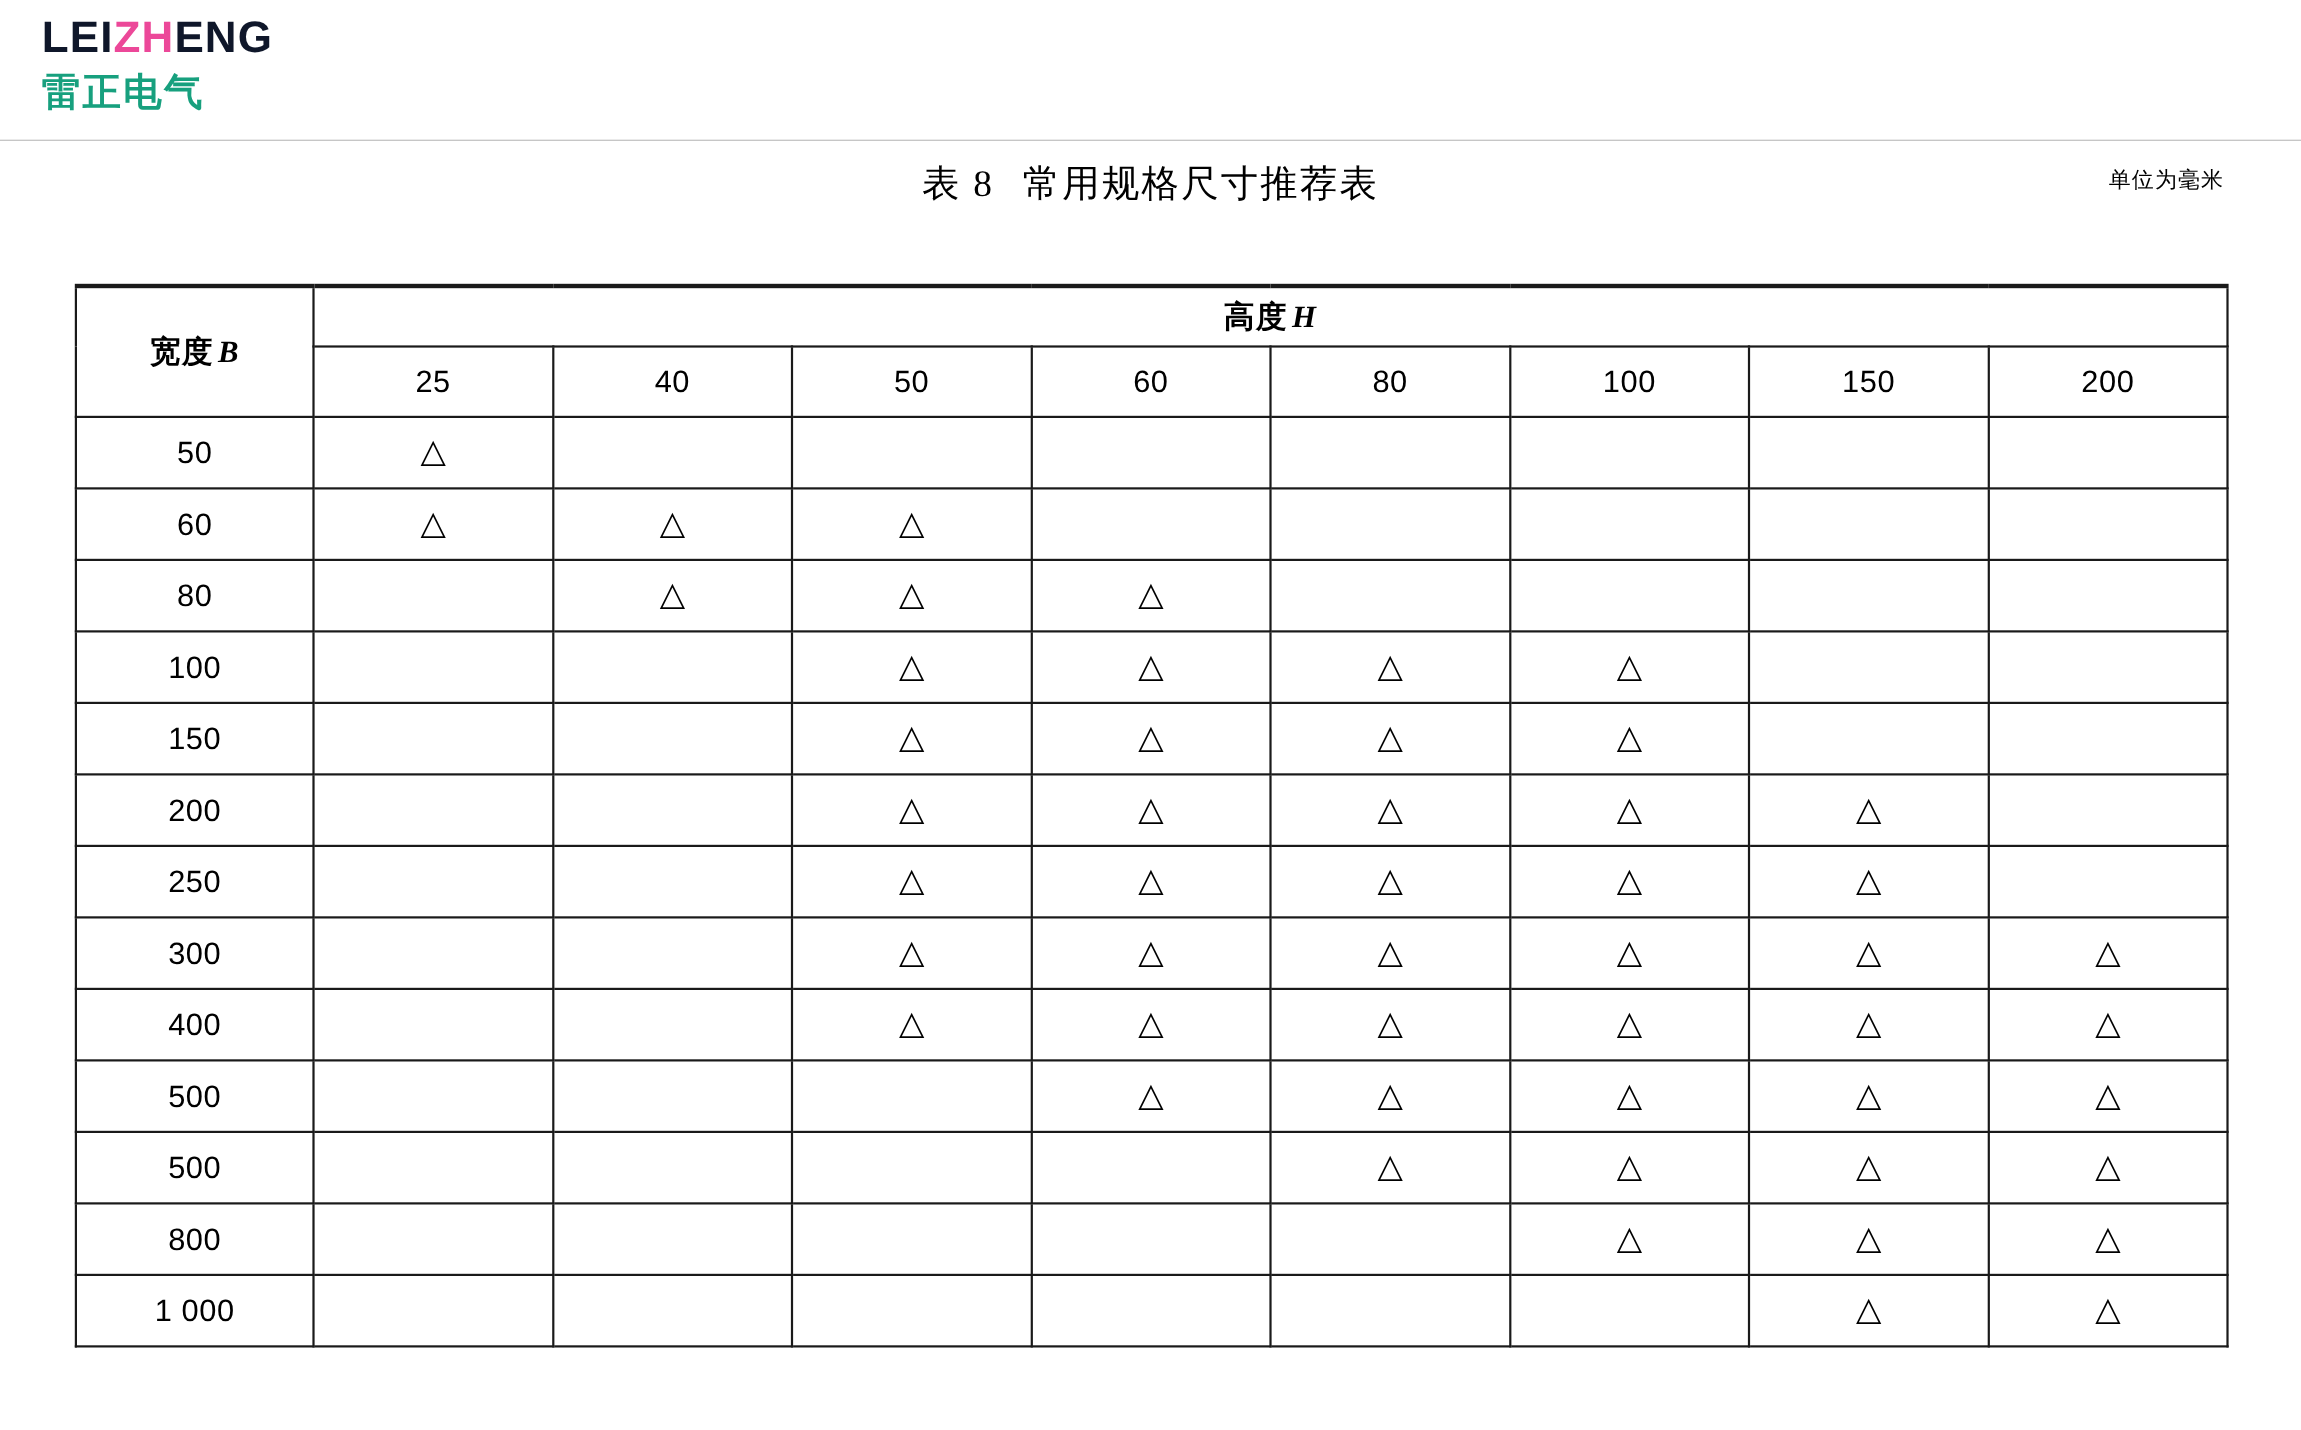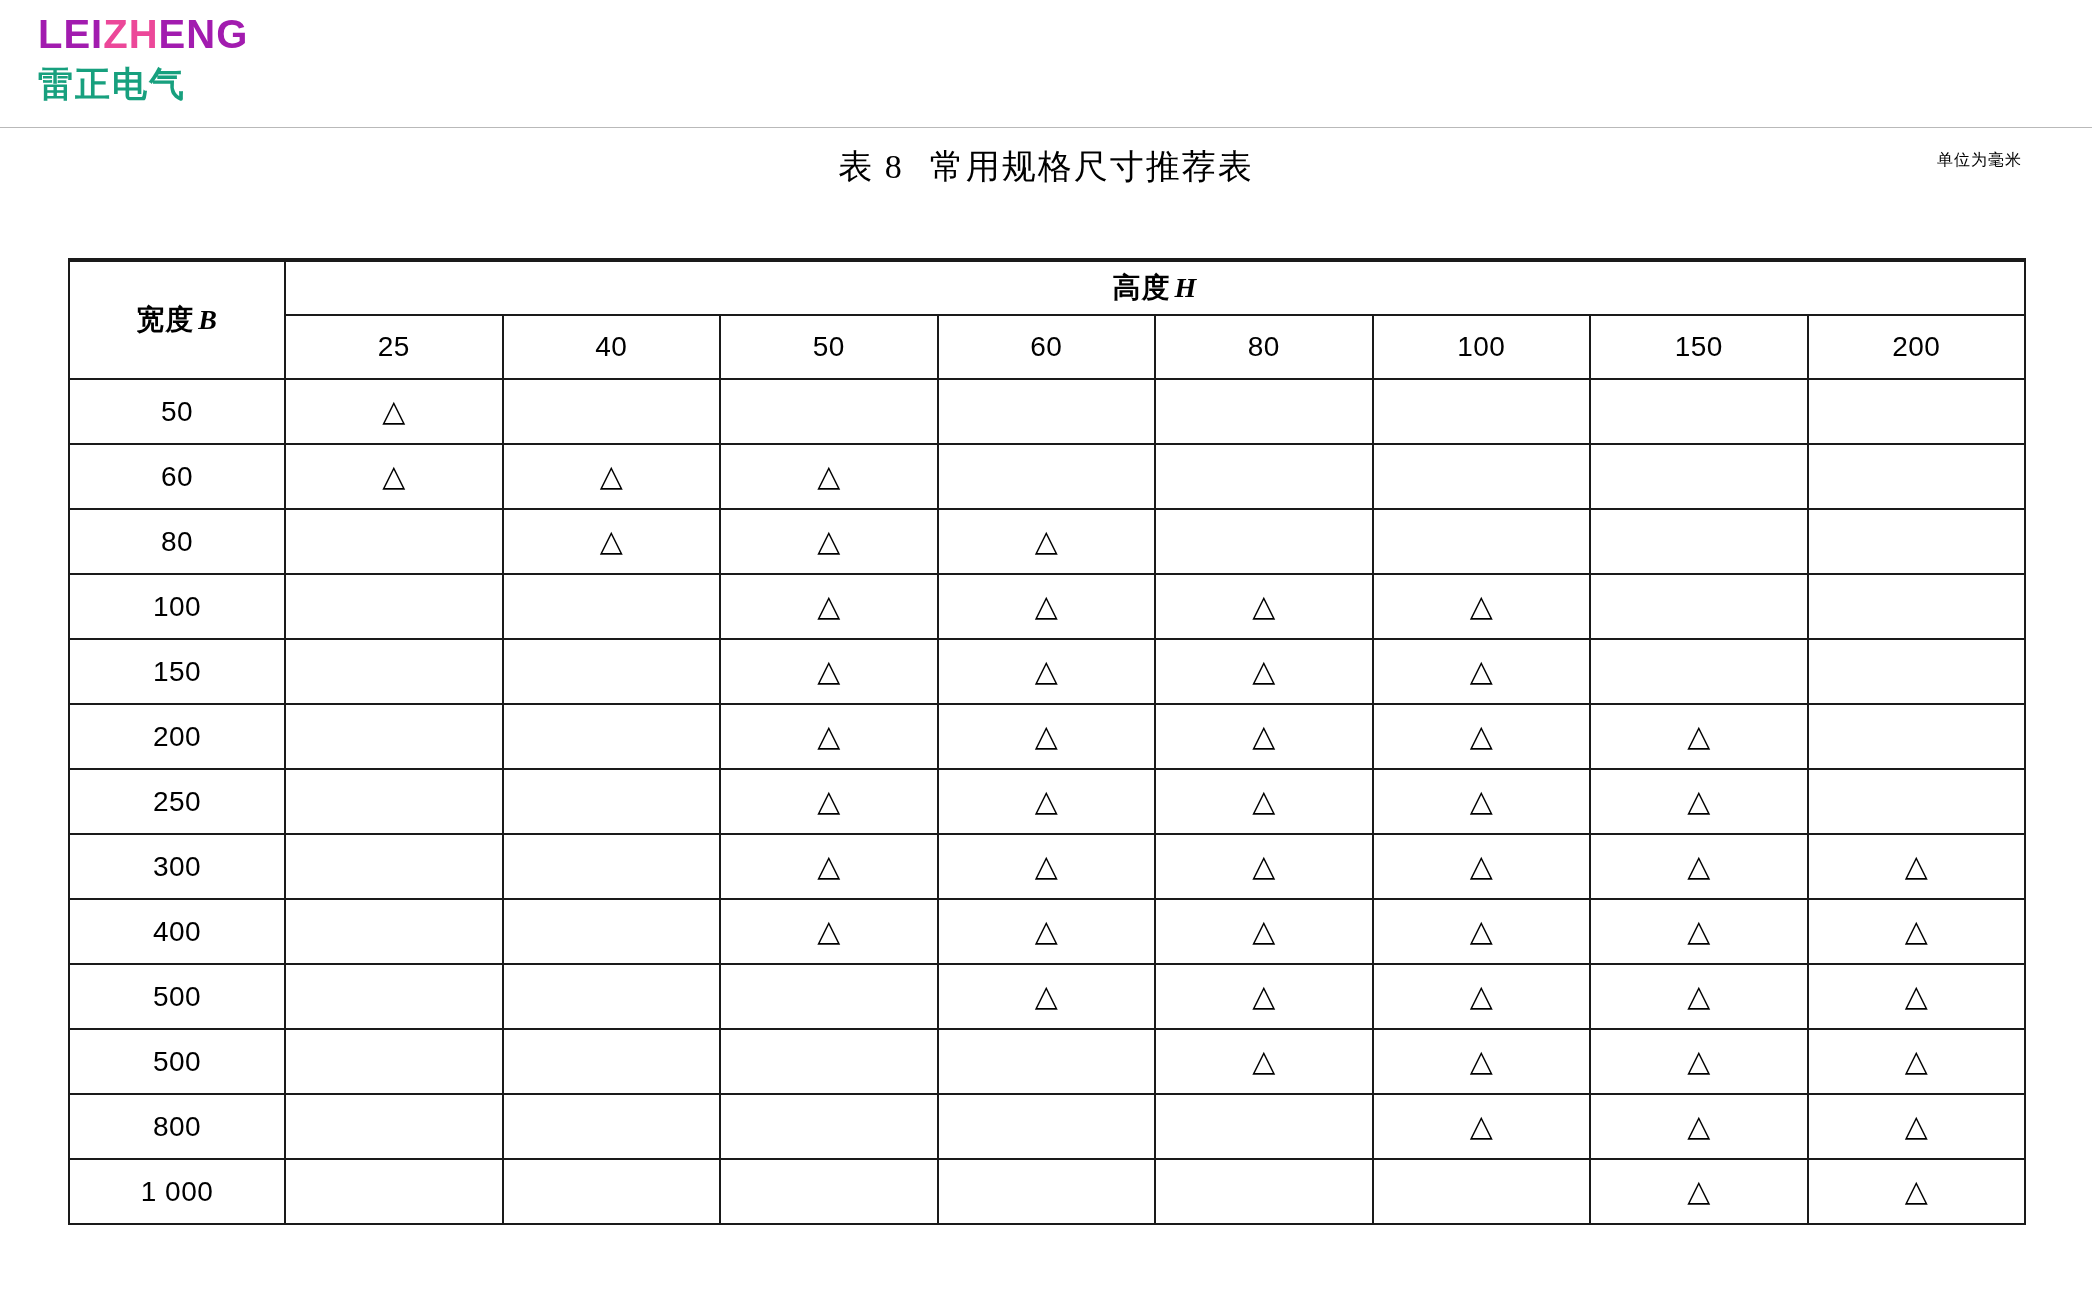--- a/index.html
+++ b/index.html
@@ -29,21 +29,21 @@
     width: 270px;
   }
   .logo-wordmark {
     font-family: "Liberation Sans", sans-serif;
     font-weight: bold;
     font-size: 40px;
     letter-spacing: 1px;
     line-height: 1;
     white-space: nowrap;
   }
-  .logo-wordmark .c-green { color: #a21caf; }
+  .logo-wordmark .c-green { color: #0f172a; }
   .logo-wordmark .c-orange { color: #ec4899; }
   .logo-cn {
     font-family: "Liberation Sans", sans-serif;
     font-weight: bold;
     font-size: 35px;
     color: #17a07e;
     line-height: 1;
     margin-top: 12px;
     letter-spacing: 2px;
     white-space: nowrap;
@@ -71,21 +71,21 @@
     font-family: "Liberation Serif", serif;
     font-size: 34px;
     letter-spacing: 2px;
     color: #000;
   }
   .table-title .gap { display: inline-block; width: 26px; }
   .unit-note {
     position: absolute;
     right: 70px;
     top: 22px;
-    font-size: 16px;
+    font-size: 20px;
     letter-spacing: 1px;
     color: #000;
   }
 
   
   .table-wrap {
     position: absolute;
     left: 68px;
     top: 258px;
     width: 1958px;

